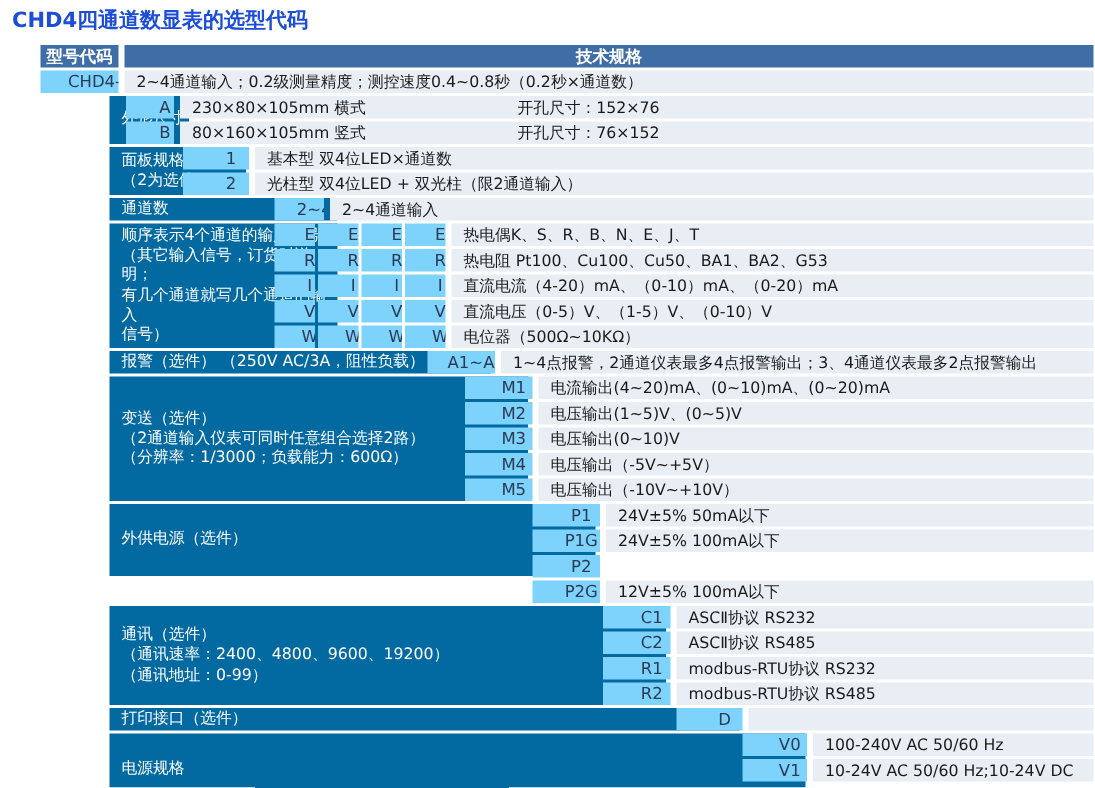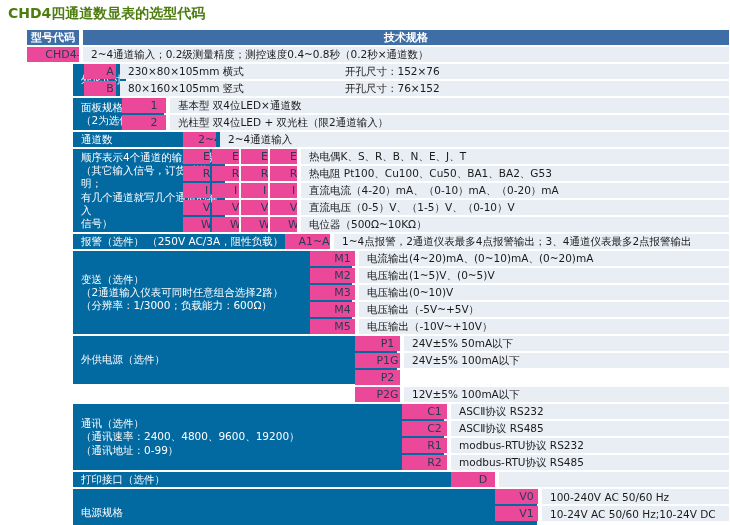--- a/index.html
+++ b/index.html
@@ -1,23 +1,23 @@
 <!DOCTYPE html>
 <html><head>
 <meta charset="utf-8">
 <style>
   html,body{margin:0;padding:0;background:#fff;}
   .page{position:relative;width:730px;height:525px;background:#ffffff;
         font-family:"DejaVu Sans","Liberation Sans",sans-serif;overflow:hidden;}
-  .title{position:absolute;left:8px;top:5px;font-size:14px;font-weight:bold;color:#4d7c0f;}
+  .title{position:absolute;left:8px;top:5px;font-size:14px;font-weight:bold;color:#1d4ed8;}
   .c{position:absolute;height:15px;box-sizing:border-box;display:flex;align-items:center;overflow:hidden;}
   .hdr{background:#3f6ea6;color:#fff;font-size:11px;font-weight:bold;justify-content:center;}
   .lbl{background:#0369a1;color:#fff;font-size:10.5px;line-height:1.25;
        padding-left:8px;padding-right:2px;white-space:pre-line;margin-left:46px;}
-  .code{background:#ec4899;color:#2b3a55;font-size:11px;justify-content:center;white-space:nowrap;padding-left:20px;}
+  .code{background:#7dd3fc;color:#2b3a55;font-size:11px;justify-content:center;white-space:nowrap;padding-left:20px;}
   .desc{background:#e9eef5;color:#1a1a1a;font-size:10.5px;padding-left:8px;white-space:nowrap;}
   .d2{position:absolute;left:225px;top:0;height:15px;display:flex;align-items:center;}
 </style>
 </head>
 <body>
 
 <div class="page">
   <div class="title">CHD4四通道数显表的选型代码</div>
 
   <div class="c hdr" style="left:27px;top:30px;width:52px">型号代码</div>

